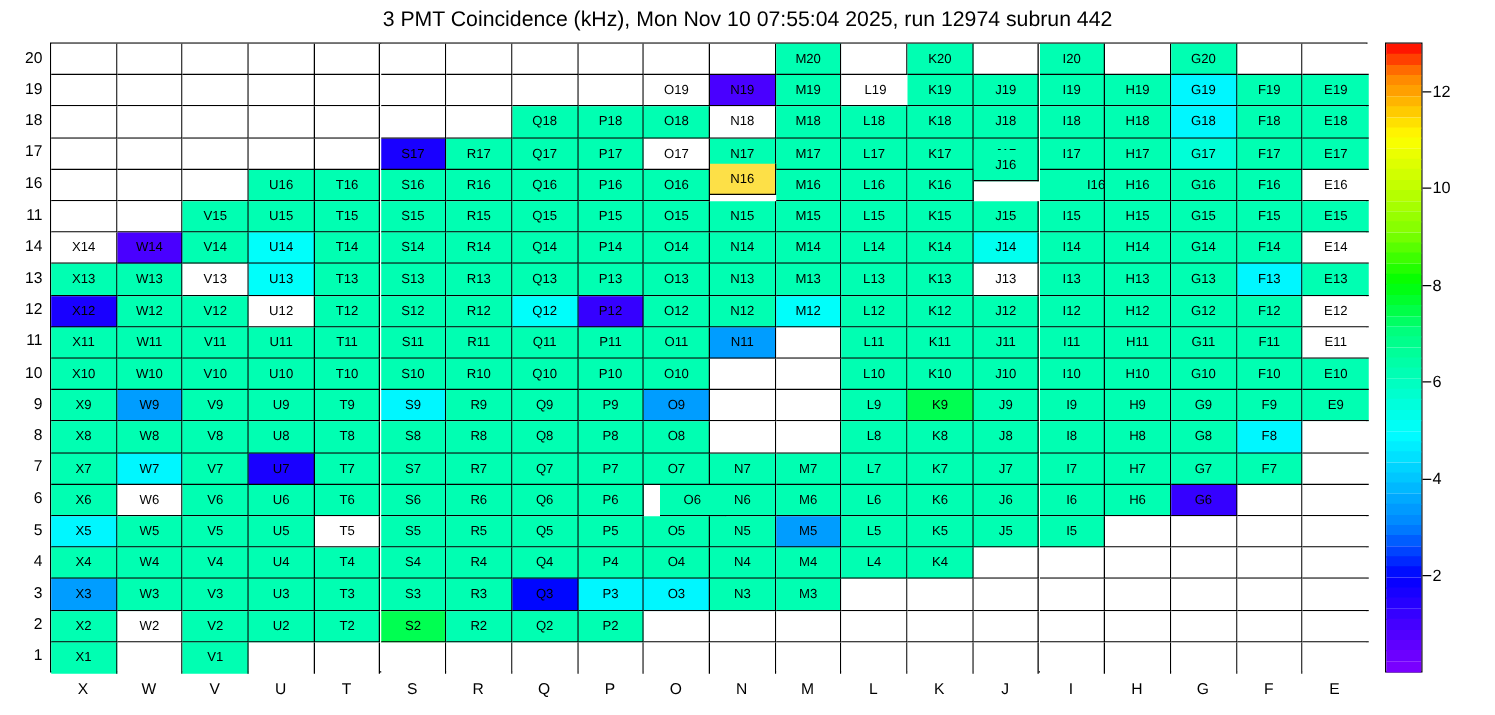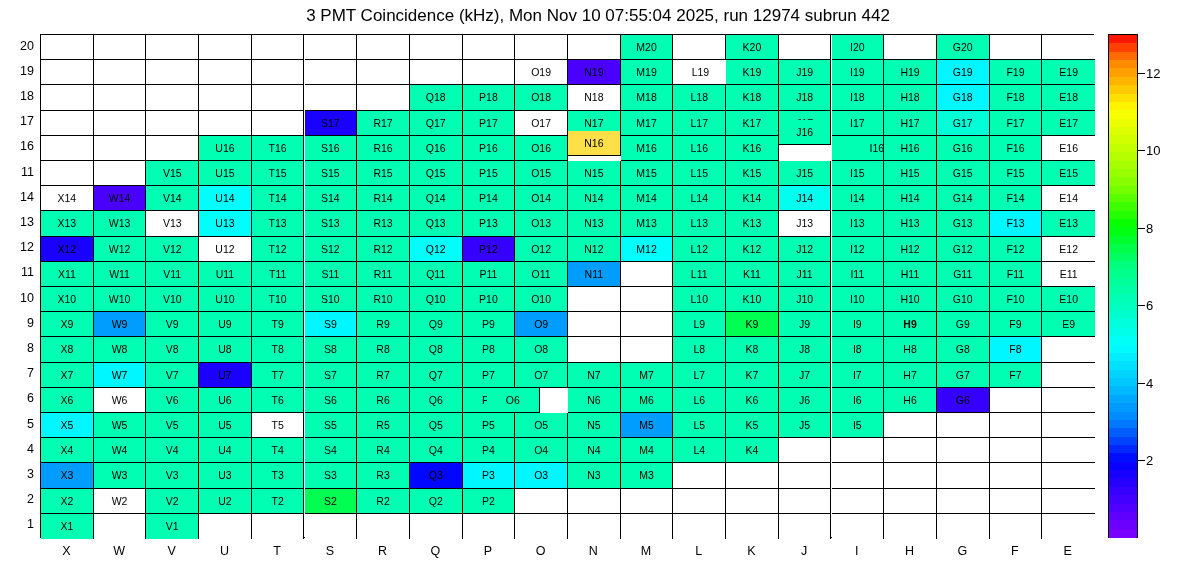--- a/index.html
+++ b/index.html
@@ -282,21 +282,21 @@
         <div class="cell" style="left: 316.2px; top: 277.2px; width: 52.7px; height: 25.2px; background: rgb(0, 255, 178);">R9</div>
         <div class="cell" style="left: 368.9px; top: 277.2px; width: 52.7px; height: 25.2px; background: rgb(0, 255, 178);">Q9</div>
         <div class="cell" style="left: 421.6px; top: 277.2px; width: 52.7px; height: 25.2px; background: rgb(0, 255, 178);">P9</div>
         <div class="cell" style="left: 474.3px; top: 277.2px; width: 52.7px; height: 25.2px; background: rgb(0, 157, 255);">O9</div>
         <div class="cell" style="left: 527px; top: 277.2px; width: 52.7px; height: 25.2px; background: rgb(255, 255, 255);"></div>
         <div class="cell" style="left: 579.7px; top: 277.2px; width: 52.7px; height: 25.2px; background: rgb(255, 255, 255);"></div>
         <div class="cell" style="left: 632.4px; top: 277.2px; width: 52.7px; height: 25.2px; background: rgb(0, 255, 178);">L9</div>
         <div class="cell" style="left: 685.1px; top: 277.2px; width: 52.7px; height: 25.2px; background: rgb(0, 255, 81);">K9</div>
         <div class="cell" style="left: 737.8px; top: 277.2px; width: 52.7px; height: 25.2px; background: rgb(0, 255, 178);">J9</div>
         <div class="cell" style="left: 790.5px; top: 277.2px; width: 52.7px; height: 25.2px; background: rgb(0, 255, 178);">I9</div>
-        <div class="cell" style="left: 843.2px; top: 277.2px; width: 52.7px; height: 25.2px; background: rgb(0, 255, 178); font-weight: bold;">H9</div>
+        <div class="cell" style="left: 843.2px; top: 277.2px; width: 52.7px; height: 25.2px; background: rgb(0, 255, 178);">H9</div>
         <div class="cell" style="left: 895.9px; top: 277.2px; width: 52.7px; height: 25.2px; background: rgb(0, 255, 178);">G9</div>
         <div class="cell" style="left: 948.6px; top: 277.2px; width: 52.7px; height: 25.2px; background: rgb(0, 255, 178);">F9</div>
         <div class="cell lastcol" style="left: 1001.3px; top: 277.2px; width: 52.7px; height: 25.2px; background: rgb(0, 255, 178);">E9</div>
         <div class="cell" style="left: 0px; top: 302.4px; width: 52.7px; height: 25.2px; background: rgb(0, 255, 178);">X8</div>
         <div class="cell" style="left: 52.7px; top: 302.4px; width: 52.7px; height: 25.2px; background: rgb(0, 255, 178);">W8</div>
         <div class="cell" style="left: 105.4px; top: 302.4px; width: 52.7px; height: 25.2px; background: rgb(0, 255, 178);">V8</div>
         <div class="cell" style="left: 158.1px; top: 302.4px; width: 52.7px; height: 25.2px; background: rgb(0, 255, 178);">U8</div>
         <div class="cell" style="left: 210.8px; top: 302.4px; width: 52.7px; height: 25.2px; background: rgb(0, 255, 178);">T8</div>
         <div class="cell" style="left: 263.5px; top: 302.4px; width: 52.7px; height: 25.2px; background: rgb(0, 255, 178);">S8</div>
         <div class="cell" style="left: 316.2px; top: 302.4px; width: 52.7px; height: 25.2px; background: rgb(0, 255, 178);">R8</div>
@@ -335,21 +335,21 @@
         <div class="cell lastcol" style="left: 1001.3px; top: 327.6px; width: 52.7px; height: 25.2px; background: rgb(255, 255, 255);"></div>
         <div class="cell" style="left: 0px; top: 352.8px; width: 52.7px; height: 25.2px; background: rgb(0, 255, 178);">X6</div>
         <div class="cell" style="left: 52.7px; top: 352.8px; width: 52.7px; height: 25.2px; background: rgb(255, 255, 255);">W6</div>
         <div class="cell" style="left: 105.4px; top: 352.8px; width: 52.7px; height: 25.2px; background: rgb(0, 255, 178);">V6</div>
         <div class="cell" style="left: 158.1px; top: 352.8px; width: 52.7px; height: 25.2px; background: rgb(0, 255, 178);">U6</div>
         <div class="cell" style="left: 210.8px; top: 352.8px; width: 52.7px; height: 25.2px; background: rgb(0, 255, 178);">T6</div>
         <div class="cell" style="left: 263.5px; top: 352.8px; width: 52.7px; height: 25.2px; background: rgb(0, 255, 178);">S6</div>
         <div class="cell" style="left: 316.2px; top: 352.8px; width: 52.7px; height: 25.2px; background: rgb(0, 255, 178);">R6</div>
         <div class="cell" style="left: 368.9px; top: 352.8px; width: 52.7px; height: 25.2px; background: rgb(0, 255, 178);">Q6</div>
         <div class="cell" style="left: 421.6px; top: 352.8px; width: 52.7px; height: 25.2px; background: rgb(0, 255, 178);">P6</div>
-        <div class="cell" style="left: 446px; top: 352.8px; width: 52.7px; height: 25.2px; background: rgb(0, 255, 178);">O6</div>
+        <div class="cell" style="left: 487px; top: 352.8px; width: 52.7px; height: 25.2px; background: rgb(0, 255, 178);">O6</div>
         <div class="cell" style="left: 527px; top: 352.8px; width: 52.7px; height: 25.2px; background: rgb(0, 255, 178);">N6</div>
         <div class="cell" style="left: 579.7px; top: 352.8px; width: 52.7px; height: 25.2px; background: rgb(0, 255, 178);">M6</div>
         <div class="cell" style="left: 632.4px; top: 352.8px; width: 52.7px; height: 25.2px; background: rgb(0, 255, 178);">L6</div>
         <div class="cell" style="left: 685.1px; top: 352.8px; width: 52.7px; height: 25.2px; background: rgb(0, 255, 178);">K6</div>
         <div class="cell" style="left: 737.8px; top: 352.8px; width: 52.7px; height: 25.2px; background: rgb(0, 255, 178);">J6</div>
         <div class="cell" style="left: 790.5px; top: 352.8px; width: 52.7px; height: 25.2px; background: rgb(0, 255, 178);">I6</div>
         <div class="cell" style="left: 843.2px; top: 352.8px; width: 52.7px; height: 25.2px; background: rgb(0, 255, 178);">H6</div>
         <div class="cell" style="left: 895.9px; top: 352.8px; width: 52.7px; height: 25.2px; background: rgb(53, 0, 255);">G6</div>
         <div class="cell" style="left: 948.6px; top: 352.8px; width: 52.7px; height: 25.2px; background: rgb(255, 255, 255);"></div>
         <div class="cell lastcol" style="left: 1001.3px; top: 352.8px; width: 52.7px; height: 25.2px; background: rgb(255, 255, 255);"></div>

